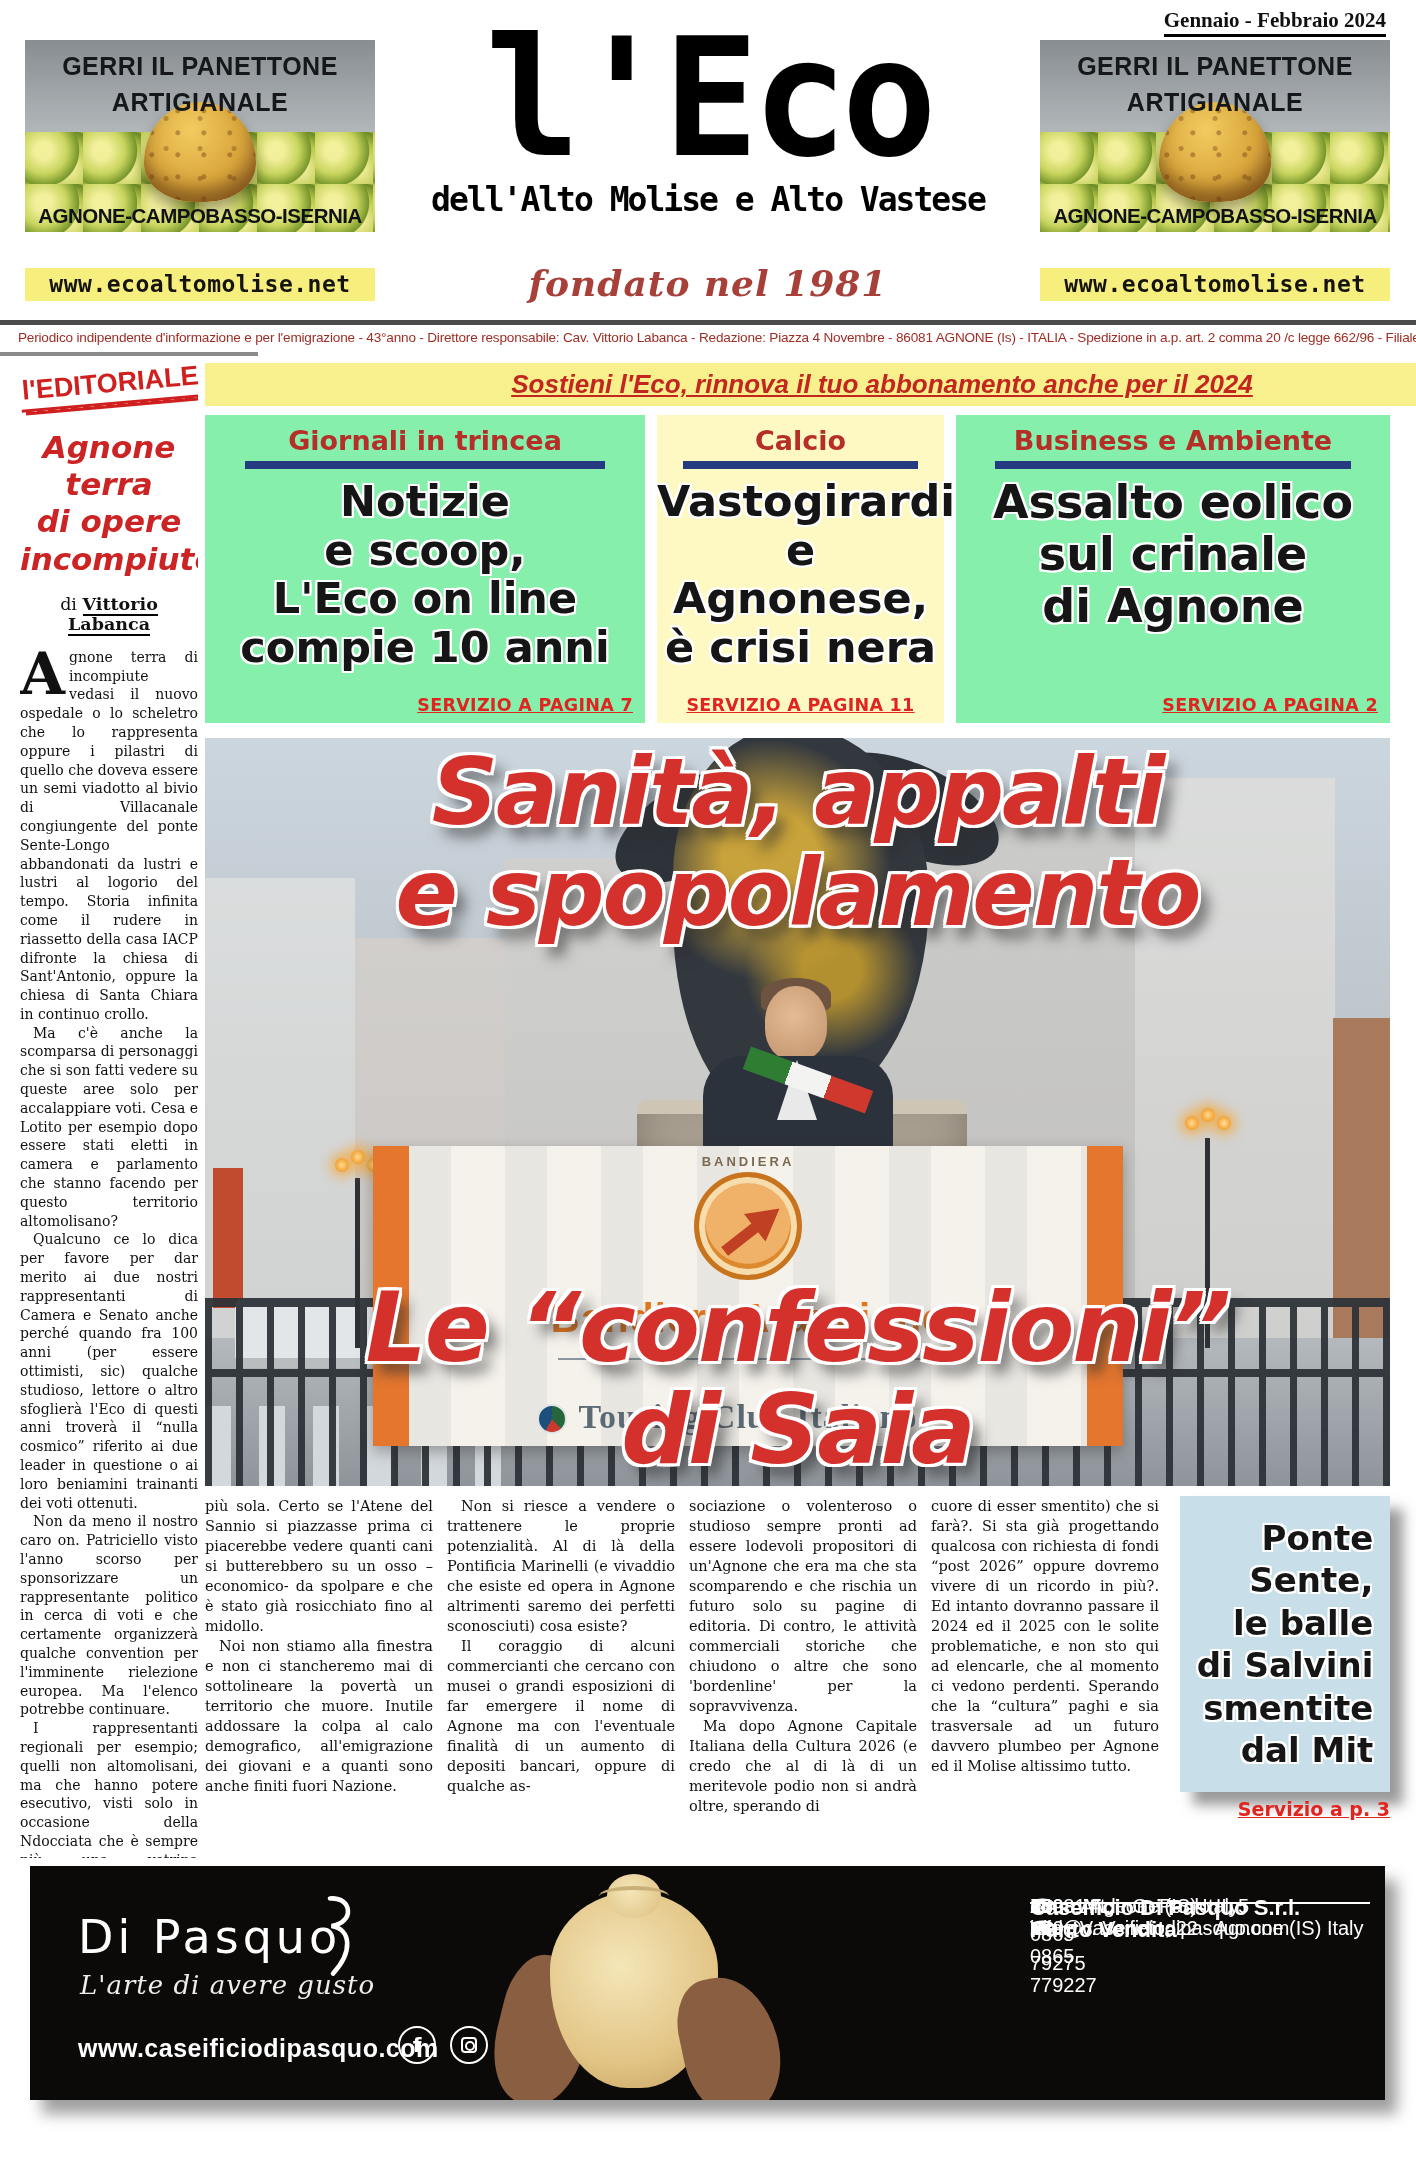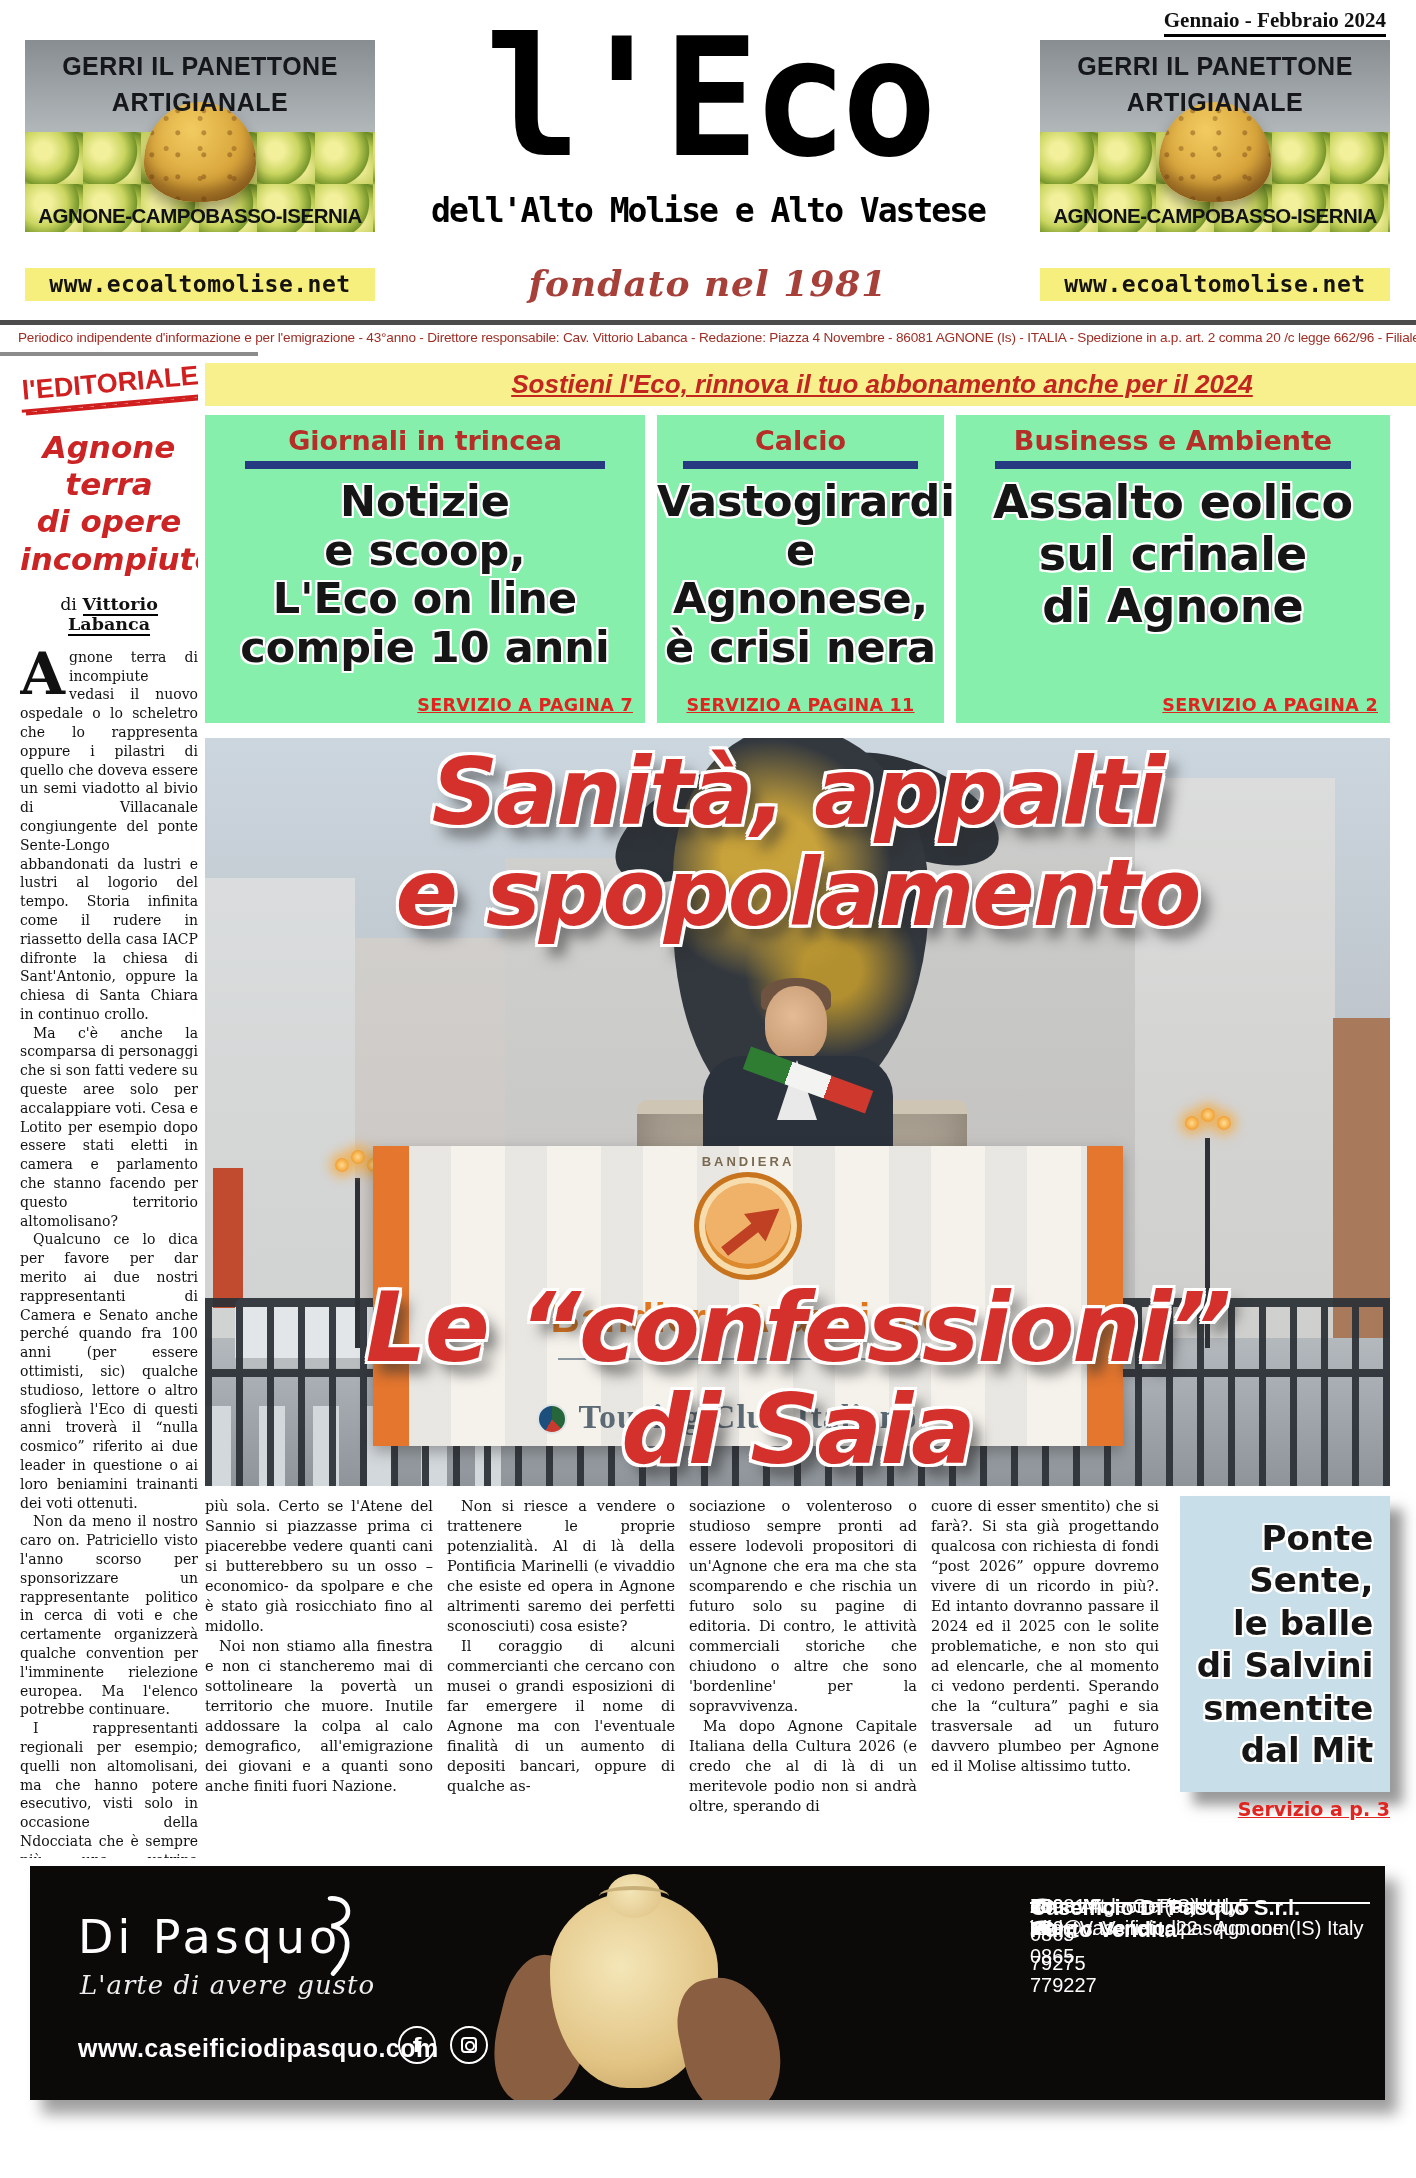--- a/index.html
+++ b/index.html
@@ -29,21 +29,21 @@
                      radial-gradient(ellipse at 42% 28%, #f2cb60, #d9a63c 55%, #a3702a 92%);
     background-size:26px 22px,34px 30px,100% 100%;
     border-radius:50% 50% 44% 44% / 60% 60% 38% 38%;
     box-shadow:inset 0 -14px 16px rgba(90,50,10,.5), 0 8px 14px rgba(0,0,0,.35)}
   .tad .ad-bottom{position:absolute;bottom:4px;left:0;right:0;text-align:center;
     font:600 20.5px "Liberation Sans",sans-serif;letter-spacing:-.5px;color:#101114}
 
   
   .masthead{position:absolute;left:380px;top:18px;width:656px;text-align:center}
   .masthead .logo{font:bold 158px/1.02 "DejaVu Sans Mono",monospace;color:#000;letter-spacing:-6px;transform:scaleY(1.04)}
-  .masthead .sub{font:bold 33px "DejaVu Sans Mono",monospace;color:#000;letter-spacing:-2px;white-space:nowrap;margin-top:12px}
+  .masthead .sub{font:bold 33px "DejaVu Sans Mono",monospace;color:#000;letter-spacing:-2px;white-space:nowrap;margin-top:1px}
 
   
   .webbox{position:absolute;top:268px;width:350px;height:33px;background:#f6ee7d;text-align:center;
     font:bold 23px/33px "DejaVu Sans Mono",monospace;color:#151310;letter-spacing:.5px}
   .webbox.left{left:25px}.webbox.right{right:26px}
   .fondato{position:absolute;top:262px;left:0;right:0;text-align:center;
     font:bold italic 36px "DejaVu Serif",serif;color:#a8403a;letter-spacing:1px}
 
   
   .rule-top{position:absolute;top:320px;left:0;width:1416px;height:5px;background:#4c4c4c}
@@ -66,21 +66,21 @@
   .dropcap{float:left;font:bold 58px/46px "DejaVu Serif",serif;padding:3px 4px 0 0}
 
   
   .banner{position:absolute;left:205px;top:363px;width:1354px;height:43px;background:#f8ef8d;
     display:flex;align-items:center;justify-content:center}
   .banner span{font:bold italic 26px "Liberation Sans",sans-serif;color:#c3261f;text-decoration:underline}
 
   
   .boxes{position:absolute;left:205px;top:415px;width:1185px;height:308px;display:flex;gap:12px}
   .sbox{position:relative;height:308px;padding-top:10px}
-  .sbox.pink{background:#86efac}.sbox.blue{background:#86efac}
+  .sbox.pink{background:#86efac}.sbox.blue{background:#fef9c3}
   .sbox .kicker{text-align:center;font:bold 27px "DejaVu Sans",sans-serif;color:#b52e28}
   .sbox .bar{width:82%;height:8px;background:#253a80;margin:5px auto 8px}
   .sbox .hl{text-align:center;font:bold 43px/1.13 "DejaVu Sans",sans-serif;color:#151515;white-space:pre-line;
     text-shadow:2px 0 0 #fff,-2px 0 0 #fff,0 2px 0 #fff,0 -2px 0 #fff,2px 2px 0 #fff,-2px -2px 0 #fff,2px -2px 0 #fff,-2px 2px 0 #fff}
   .sbox .hl.big{font-size:46px}
   .sbox .serv{position:absolute;bottom:8px;right:12px;font:bold 17.5px "DejaVu Sans",sans-serif;
     color:#e02420;text-decoration:underline;letter-spacing:.3px}
   .sbox .serv.center{right:0;left:0;text-align:center}
 
   

